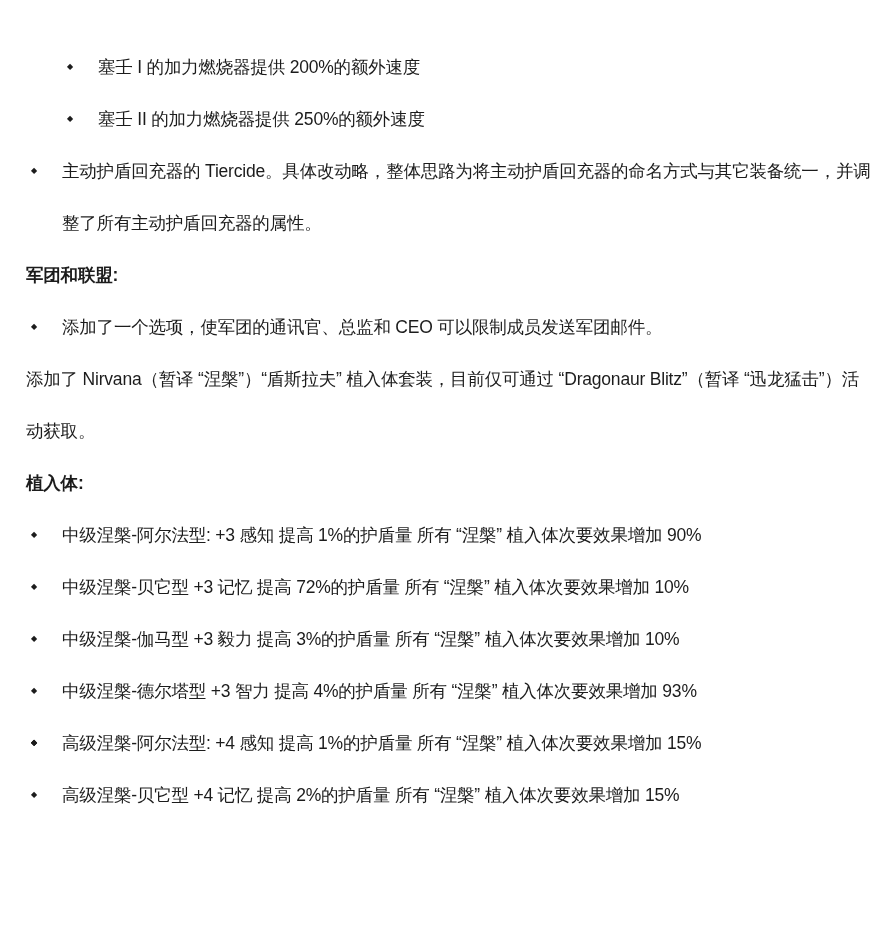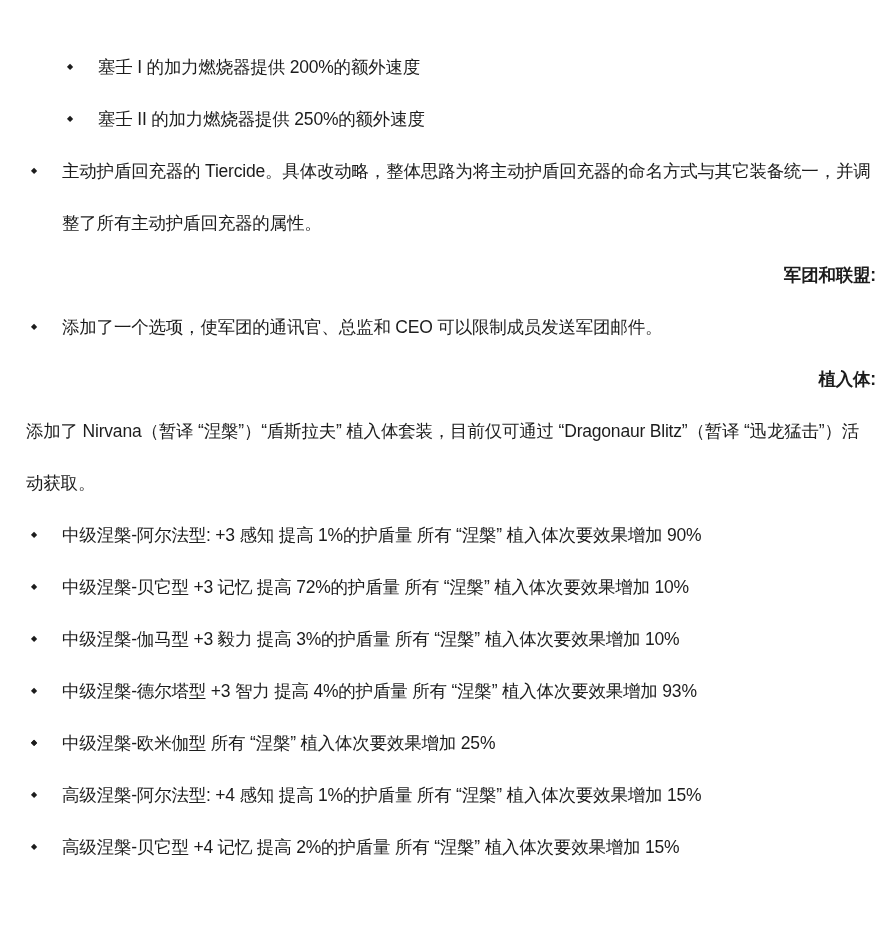--- a/index.html
+++ b/index.html
@@ -21,21 +21,21 @@
     width: 880px;
     height: 938px;
     box-sizing: border-box;
     padding: 41px 4px 0 26px;
     font-size: 17.5px;
     line-height: 52px;
     color: #1c1c1c;
     letter-spacing: -0.2px;
   }
   .block { position: relative; }
-  .heading { font-weight: 700; text-align: right; }
+  .heading { font-weight: 700; }
   .bullet1 { padding-left: 36px; }
   .bullet2 { padding-left: 72px; }
   .bullet {
     position: absolute;
     left: 5px;
     top: 0;
     font-size: 8px;
     line-height: 52px;
     color: #1c1c1c;
   }
@@ -57,24 +57,24 @@
 </style>
 </head>
 <body>
 
 <main class="doc">
     <div class="block bullet2"><span class="bullet">◆</span><span class="txt">塞壬 I 的加力燃烧器提供 200%的额外速度</span></div>
     <div class="block bullet2"><span class="bullet">◆</span><span class="txt">塞壬 II 的加力燃烧器提供 250%的额外速度</span></div>
     <div class="block bullet1"><span class="bullet">◆</span><span class="txt">主动护盾回充器的 Tiercide。具体改动略，整体思路为将主动护盾回充器的命名方式与其它装备统一，并调整了所有主动护盾回充器的属性。</span></div>
     <div class="block heading"><span class="txt">军团和联盟:</span></div>
     <div class="block bullet1"><span class="bullet">◆</span><span class="txt">添加了一个选项，使军团的通讯官、总监和 CEO 可以限制成员发送军团邮件。</span></div>
+    <div class="block paragraph"><span class="txt">添加了 Nirvana（暂译 “涅槃”）“盾斯拉夫” 植入体套装，目前仅可通过 “Dragonaur Blitz”（暂译 “迅龙猛击”）活动获取。</span></div>
     <div class="block heading"><span class="txt">植入体:</span></div>
-    <div class="block paragraph"><span class="txt">添加了 Nirvana（暂译 “涅槃”）“盾斯拉夫” 植入体套装，目前仅可通过 “Dragonaur Blitz”（暂译 “迅龙猛击”）活动获取。</span></div>
     <div class="block bullet1"><span class="bullet">◆</span><span class="txt">中级涅槃-阿尔法型: +3 感知 提高 1%的护盾量 所有 “涅槃” 植入体次要效果增加 90%</span></div>
     <div class="block bullet1"><span class="bullet">◆</span><span class="txt">中级涅槃-贝它型 +3 记忆 提高 72%的护盾量 所有 “涅槃” 植入体次要效果增加 10%</span></div>
     <div class="block bullet1"><span class="bullet">◆</span><span class="txt">中级涅槃-伽马型 +3 毅力 提高 3%的护盾量 所有 “涅槃” 植入体次要效果增加 10%</span></div>
     <div class="block bullet1"><span class="bullet">◆</span><span class="txt">中级涅槃-德尔塔型 +3 智力 提高 4%的护盾量 所有 “涅槃” 植入体次要效果增加 93%</span></div>
     <div class="block bullet1"><span class="bullet">◆</span></div>
-    <div class="block bullet1"><span class="bullet">◆</span><span class="txt">中级涅槃-欧米伽型 所有 “涅槃” 植入体次要效果增加 25%</span></div>
+    <div class="block bullet1"><span class="bullet">◆</span></div>
     <div class="block bullet1"><span class="bullet">◆</span><span class="txt">高级涅槃-阿尔法型: +4 感知 提高 1%的护盾量 所有 “涅槃” 植入体次要效果增加 15%</span></div>
     <div class="block bullet1"><span class="bullet">◆</span><span class="txt">高级涅槃-贝它型 +4 记忆 提高 2%的护盾量 所有 “涅槃” 植入体次要效果增加 15%</span></div>
   </main>
 <div class="fade-overlay"></div>
 
 </body></html>

